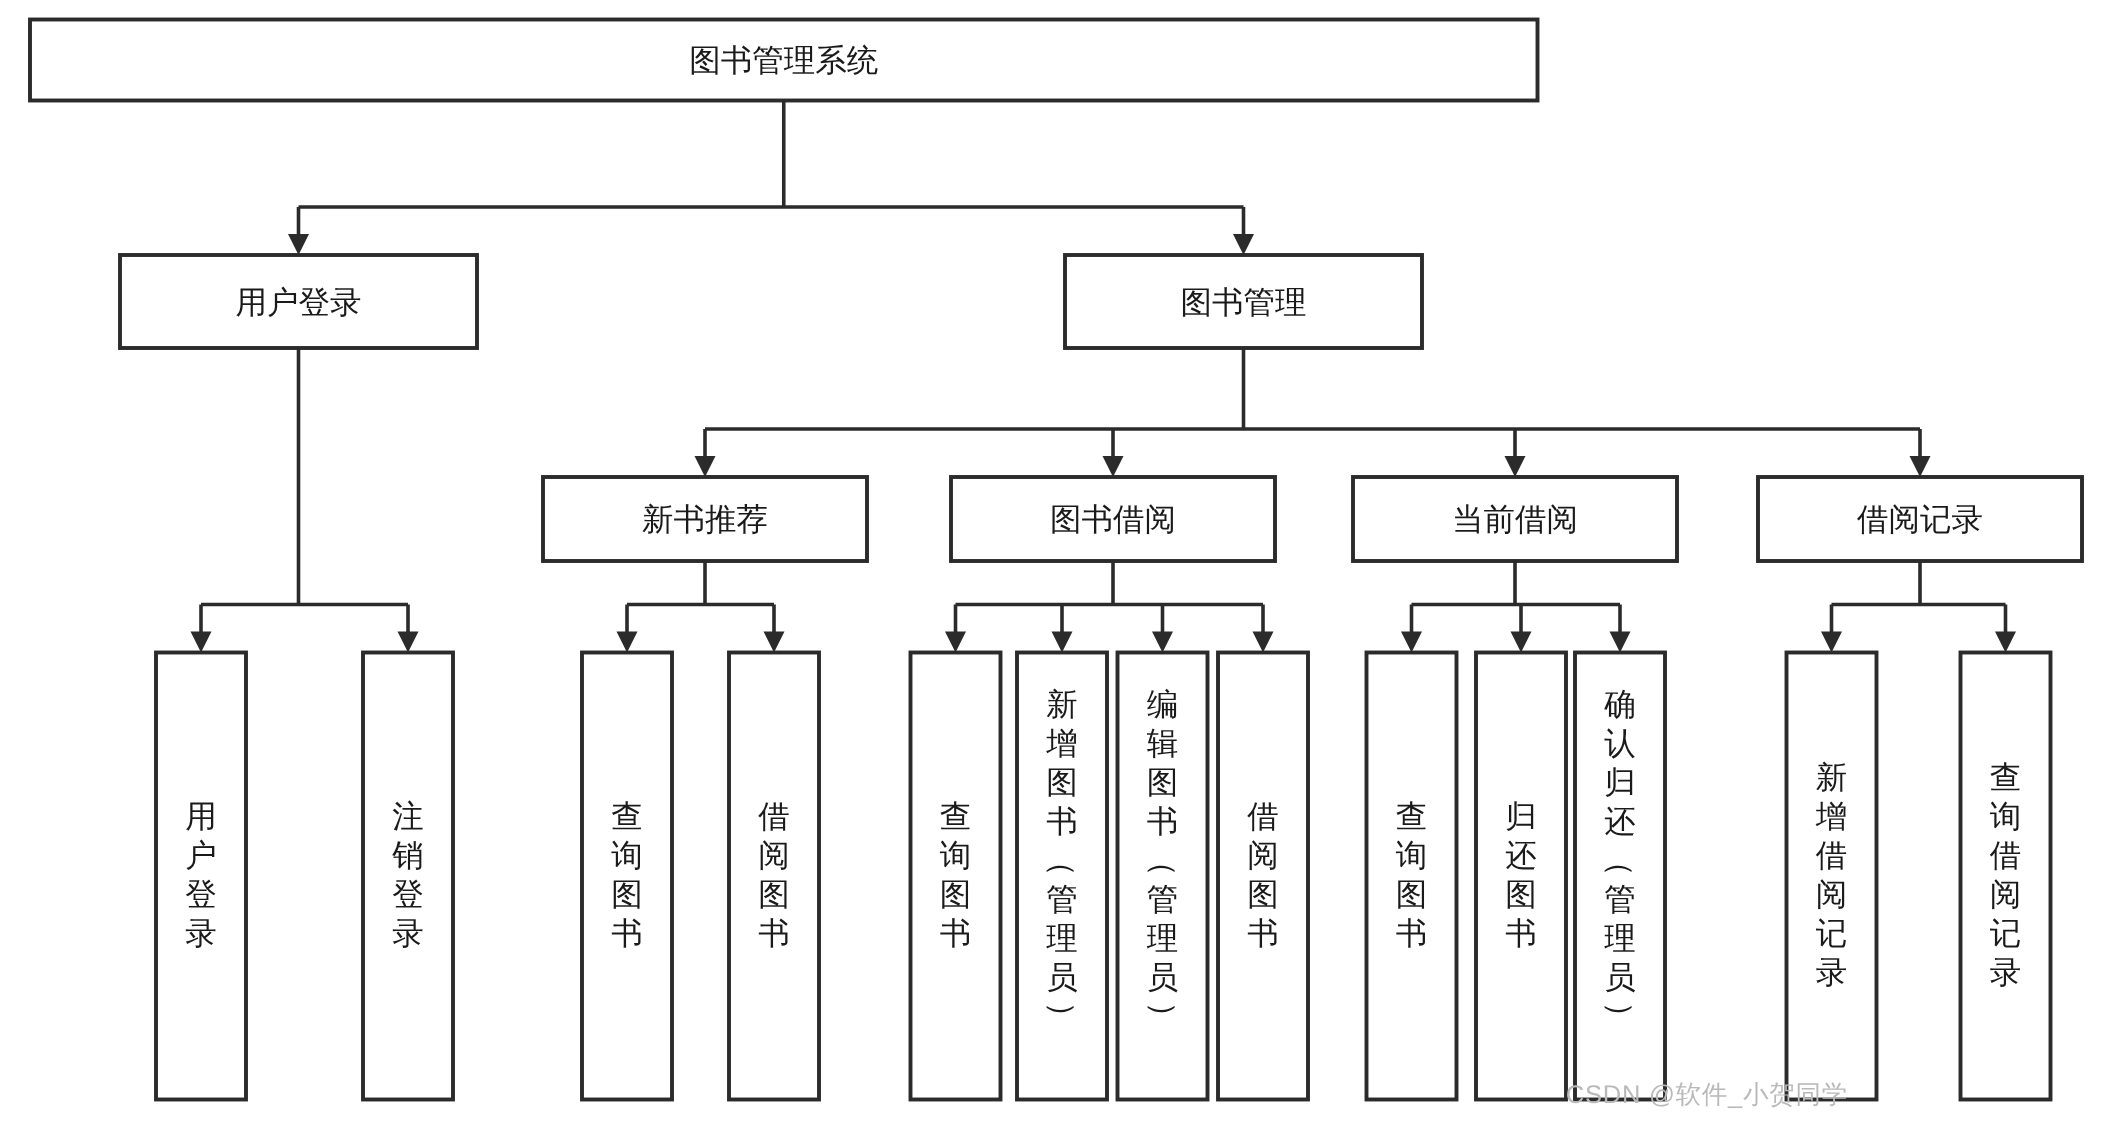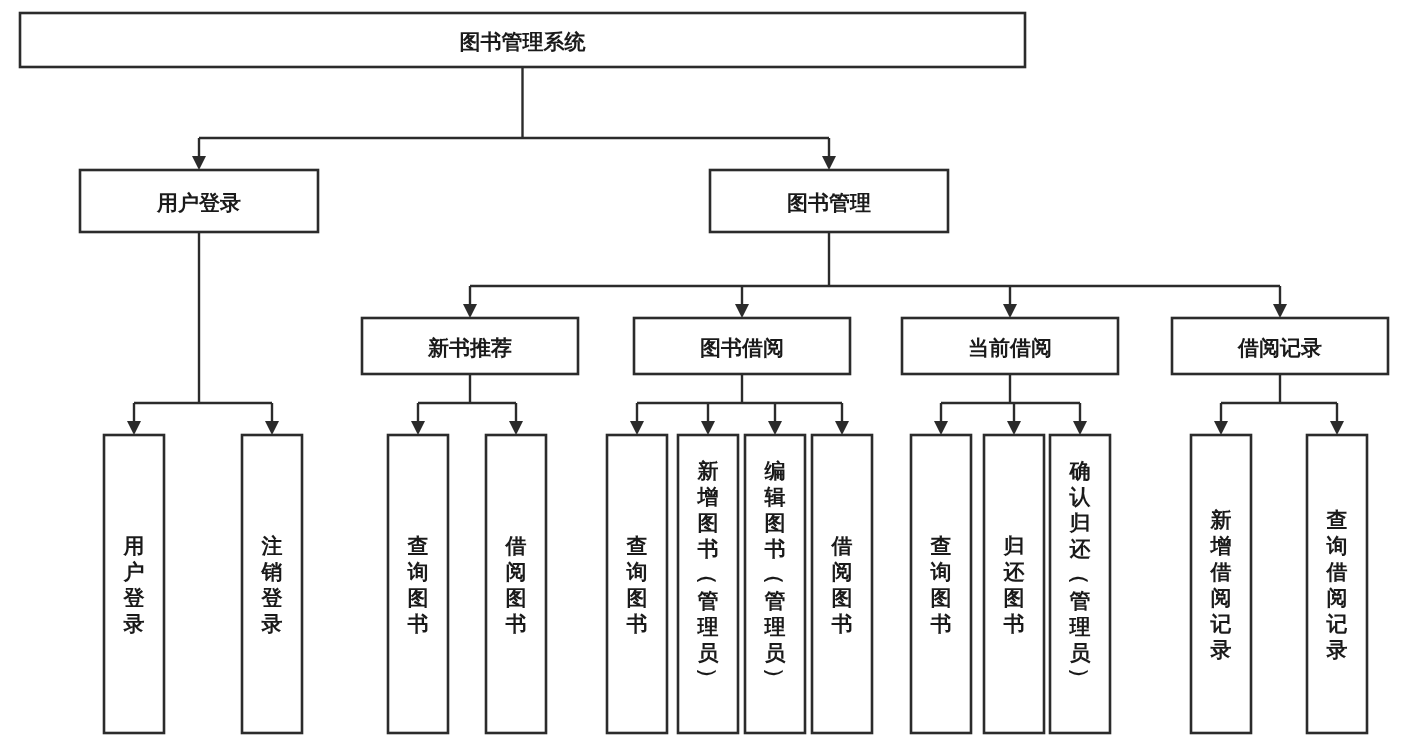--- a/index.html
+++ b/index.html
@@ -11,21 +11,20 @@
     width: 1405px;
     height: 747px;
     font-family: "Liberation Sans", "DejaVu Sans", sans-serif;
     overflow: hidden;
     position: relative;
   }
   #diagram-root {
     position: relative;
     width: 1240px;
     height: 747px;
-    font-weight: bold;
   }
   svg.diagram-canvas {
     position: absolute;
     left: 0;
     top: 0;
     width: 1405px;
     height: 747px;
   }
   .node-box {
     fill: #ffffff;
@@ -275,13 +274,14 @@
           <rect class="node-box" x="1307" y="435" width="60" height="298"></rect>
           <text class="node-label-v" x="1337" y="519">查</text>
           <text class="node-label-v" x="1337" y="545">询</text>
           <text class="node-label-v" x="1337" y="571">借</text>
           <text class="node-label-v" x="1337" y="597">阅</text>
           <text class="node-label-v" x="1337" y="623">记</text>
           <text class="node-label-v" x="1337" y="649">录</text>
         </g>
       </g>
   </svg>
+  <div class="watermark-text">CSDN @软件_小贺同学</div>
 </div>
 
 </body></html>

